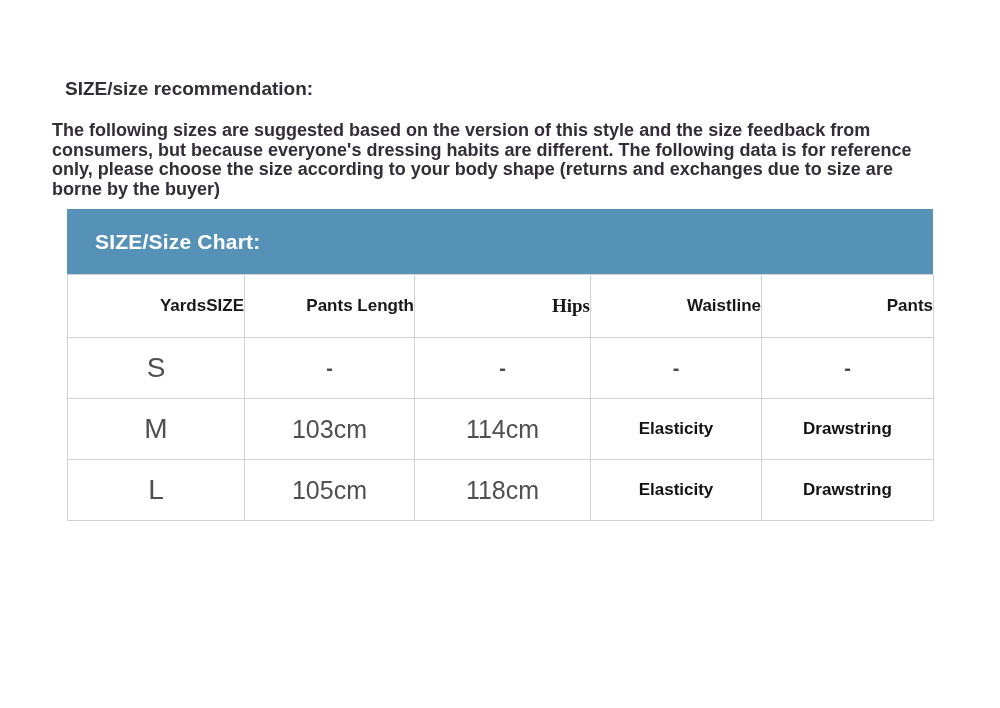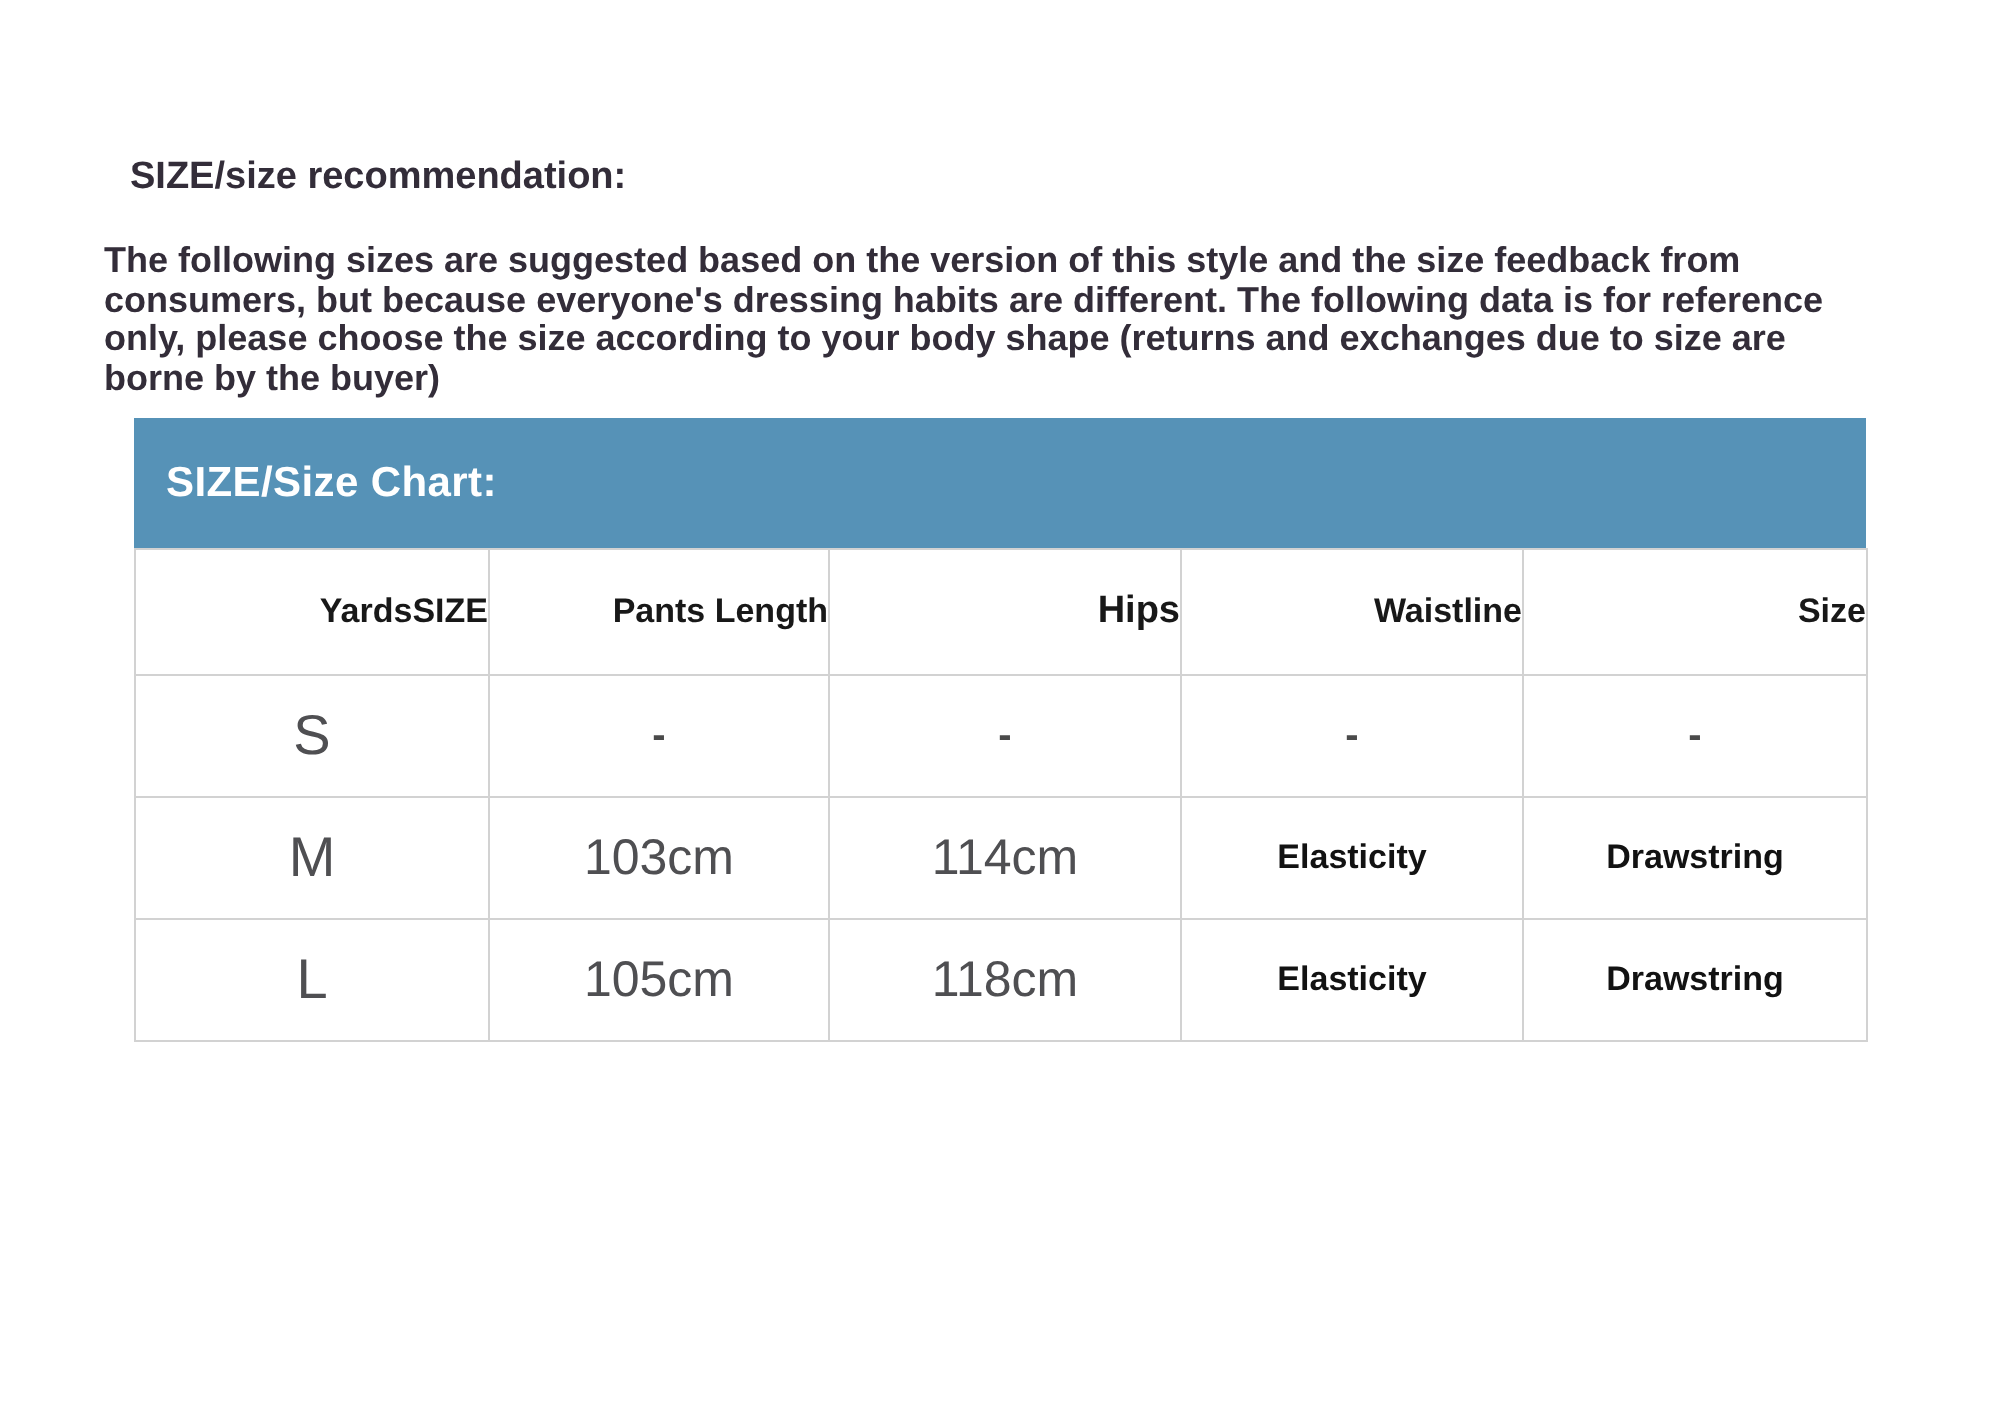--- a/index.html
+++ b/index.html
@@ -36,21 +36,21 @@
   .chart-wrap {
     position: absolute;
     left: 67px; top: 209px;
     width: 866px;
   }
   .chart-titlebar {
     width: 866px; height: 65px;
     background: var(--accent);
     display: flex;
     align-items: center;
-    padding-left: 16px;
+    padding-left: 28px;
   }
   .chart-titlebar .title {
     color: #ffffff;
     font-size: 21px;
     font-weight: 700;
     letter-spacing: 0.2px;
   }
   table.size-table {
     width: 866px;
     border-collapse: collapse;
@@ -65,21 +65,21 @@
     padding: 0;
     overflow: hidden;
   }
   table.size-table th {
     height: 63px;
     font-size: 17px;
     font-weight: 700;
     color: var(--header-black);
     text-align: right;
   }
-  table.size-table th:nth-child(3) { font-size: 19px; }
+  table.size-table th:nth-child(3) { font-size: 19px; font-family: Liberation Serif, serif; }
   table.size-table td { height: 61px; }
   
   table.size-table td:nth-child(1) {
     font-size: 28px;
     font-weight: 400;
     color: var(--value-gray);
   }
   
   table.size-table td:nth-child(2),
   table.size-table td:nth-child(3) {
@@ -120,21 +120,21 @@
       <col style="width:176px">
       <col style="width:171px">
       <col style="width:172px">
     </colgroup>
     <thead>
       <tr>
         <th>YardsSIZE</th>
         <th>Pants Length</th>
         <th>Hips</th>
         <th>Waistline</th>
-        <th>Size</th>
+        <th>Pants</th>
       </tr>
     </thead>
     <tbody>
       <tr>
         <td>S</td>
         <td>-</td>
         <td>-</td>
         <td>-</td>
         <td>-</td>
       </tr>

